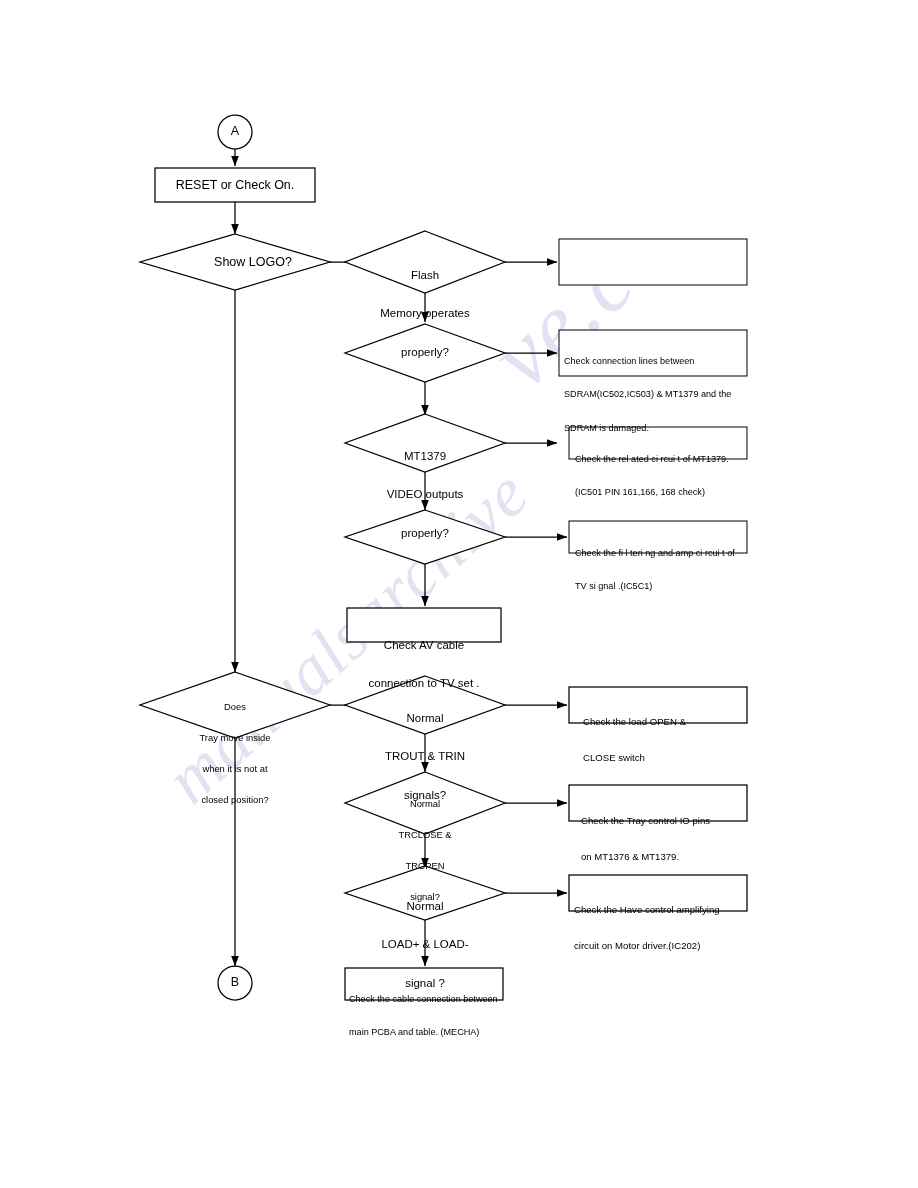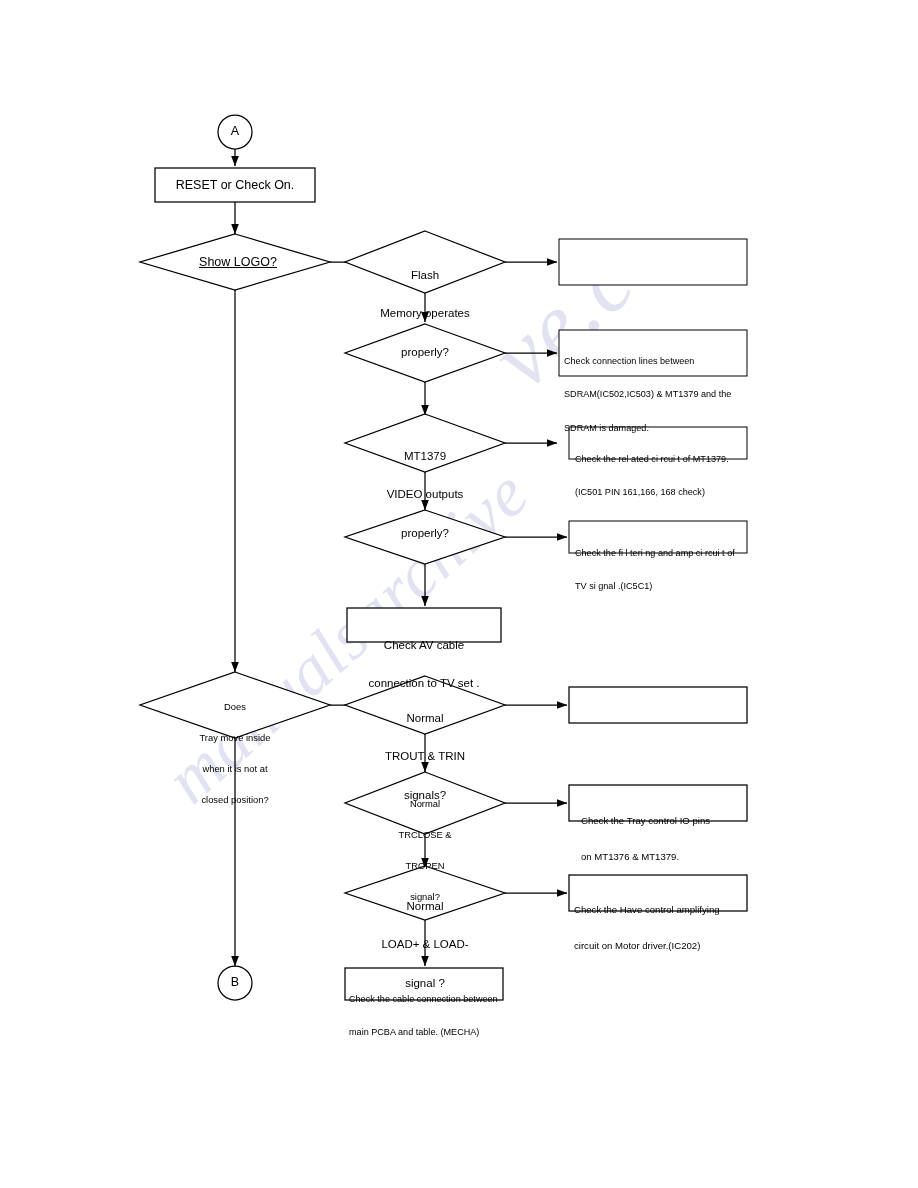--- a/index.html
+++ b/index.html
@@ -179,21 +179,21 @@
 
       <circle cx="235" cy="983" r="17" fill="#ffffff" stroke="#000000" stroke-width="1.25"></circle>
 
     </g>
   </svg>
 
   <div class="lbl conn-letter" style="left:215px; top:124px; width:40px;">A</div>
 
   <div class="lbl proc-title" style="left:155px; top:178px; width:160px;">RESET or Check On.</div>
 
-  <div class="lbl proc-title" style="left:153px; top:255px; width:170px;text-decoration:underline;">Show LOGO?</div>
+  <div class="lbl proc-title" style="left:168px; top:255px; width:170px;">Show LOGO?</div>
 
   <div class="lbl node-title" style="left:345px; top:243px; width:160px;">
     <div>Flash</div>
     <div>Memory operates</div>
     <div>properly?</div>
   </div>
 
 
 
   <div class="lbl lbl-left note-small" style="left:564px; top:334px; width:182px;">
@@ -230,20 +230,24 @@
     <div>Check AV cable</div>
     <div>connection to TV set .</div>
   </div>
 
   <div class="lbl node-title" style="left:345px; top:686px; width:160px;">
     <div>Normal</div>
     <div>TROUT &amp; TRIN</div>
     <div>signals?</div>
   </div>
 
+  <div class="lbl lbl-left note-title" style="left:583px; top:693px; width:164px;">
+    <div>Check the load OPEN &amp;</div>
+    <div>CLOSE switch</div>
+  </div>
 
   <div class="lbl tiny-diamond" style="left:345px; top:778px; width:160px;">
     <div>Normal</div>
     <div>TRCLOSE &amp;</div>
     <div>TROPEN</div>
     <div>signal?</div>
   </div>
 
   <div class="lbl lbl-left note-title" style="left:581px; top:792px; width:166px;">
     <div>Check the Tray control IO pins</div>

